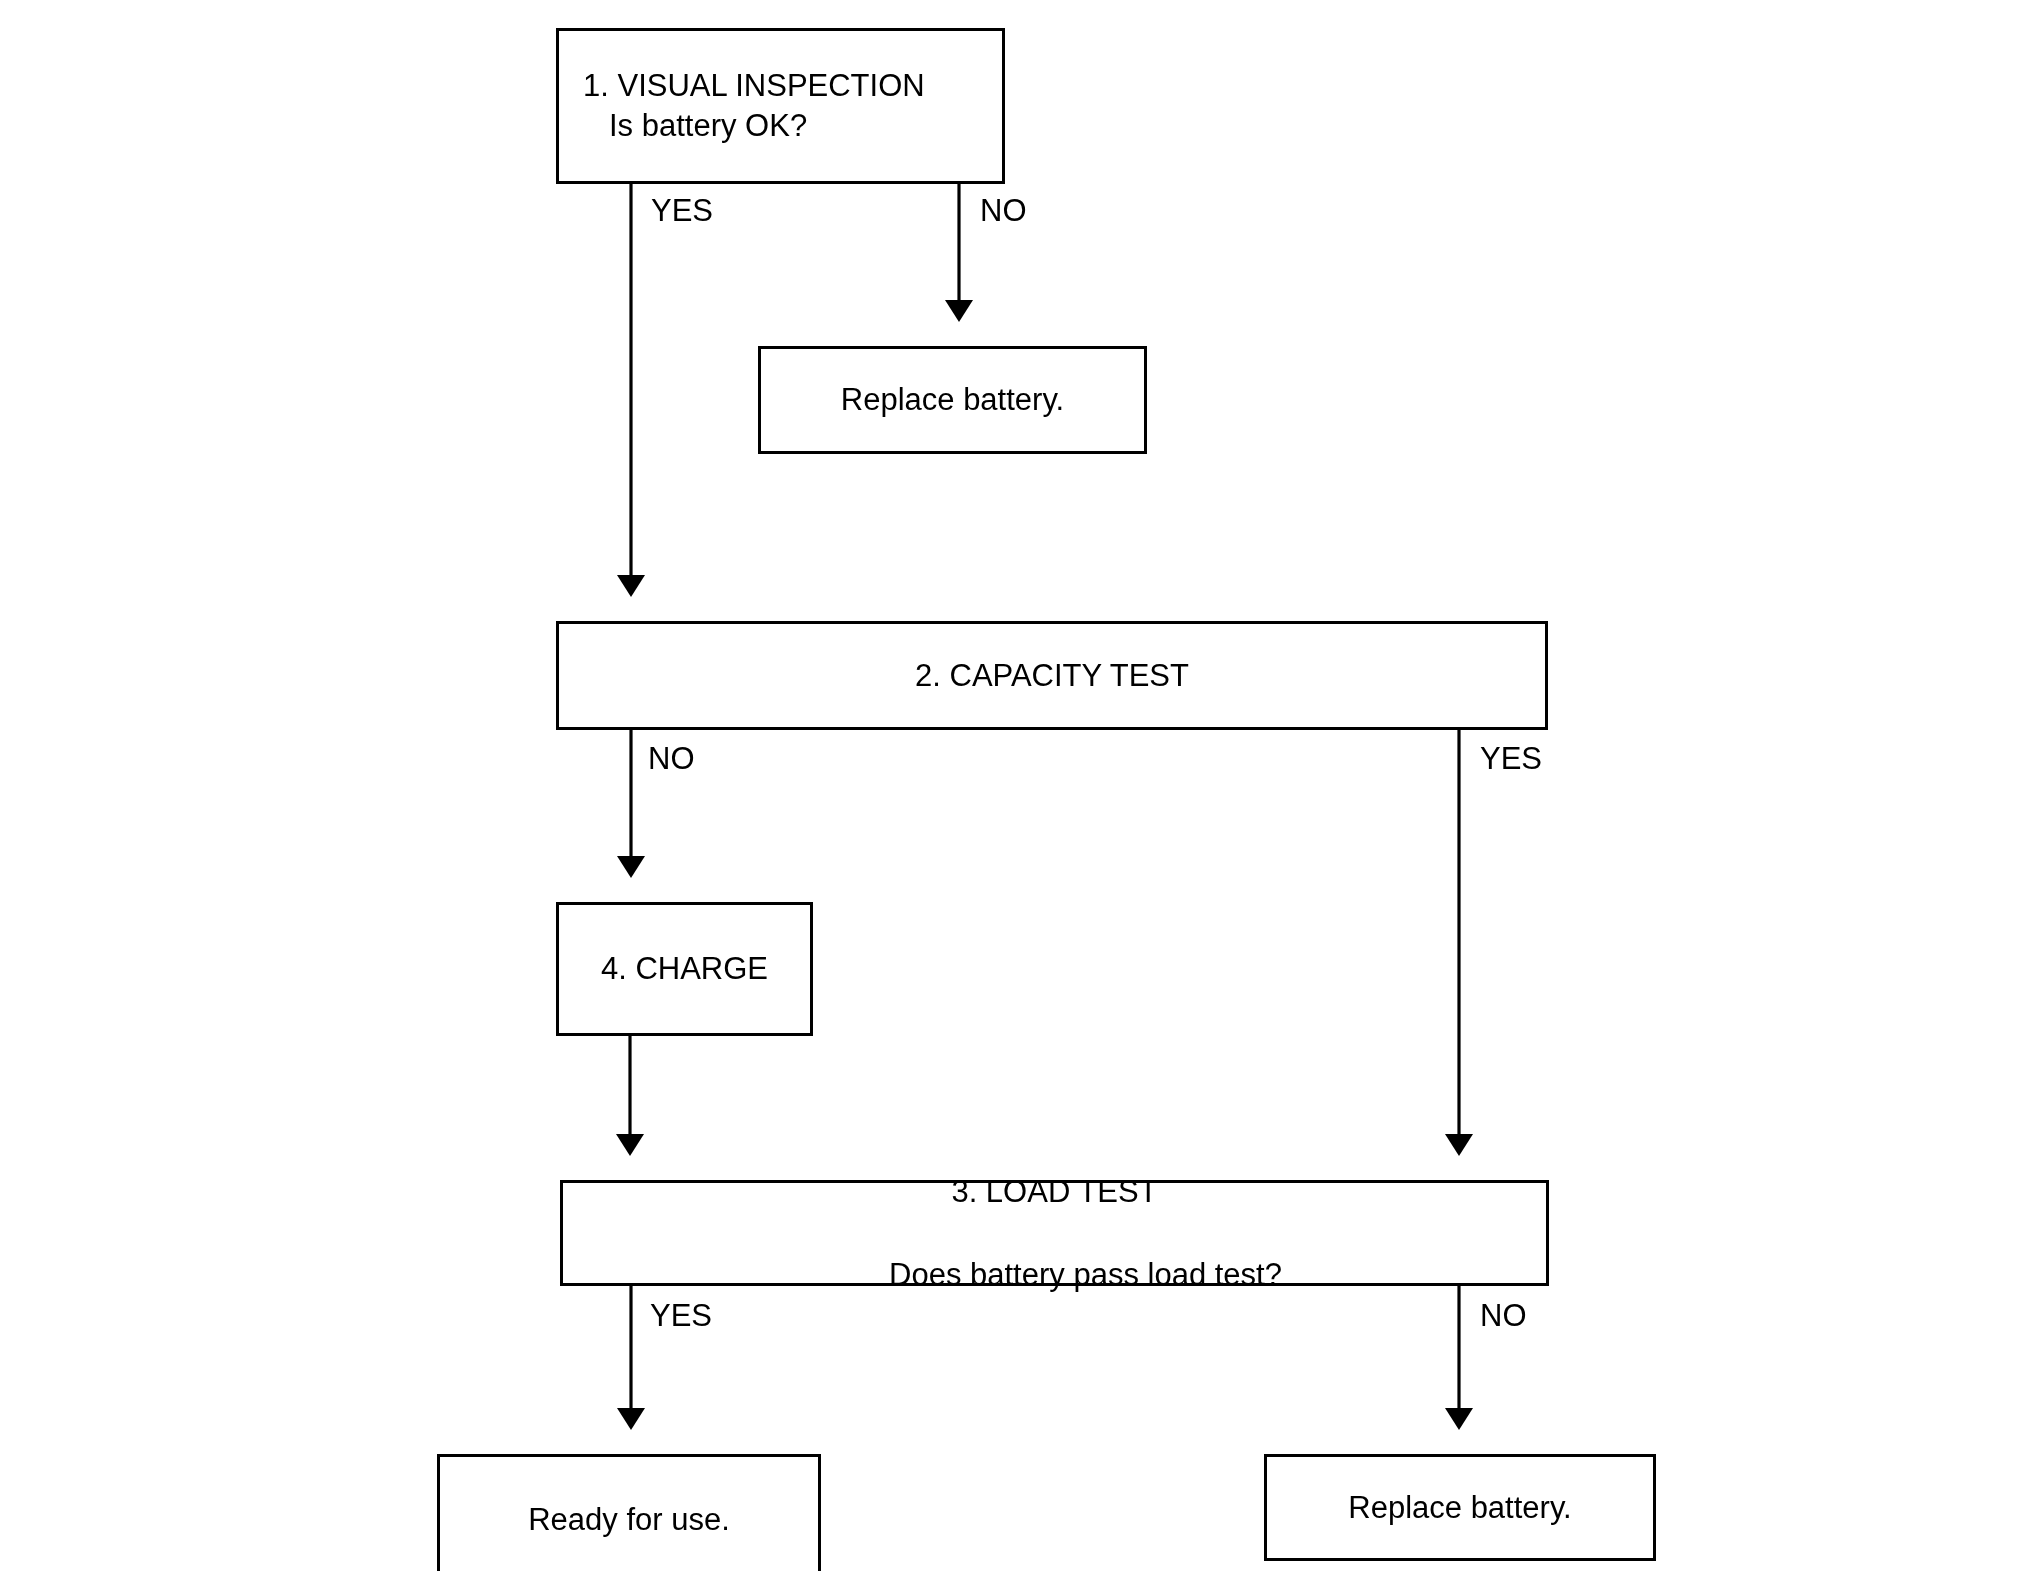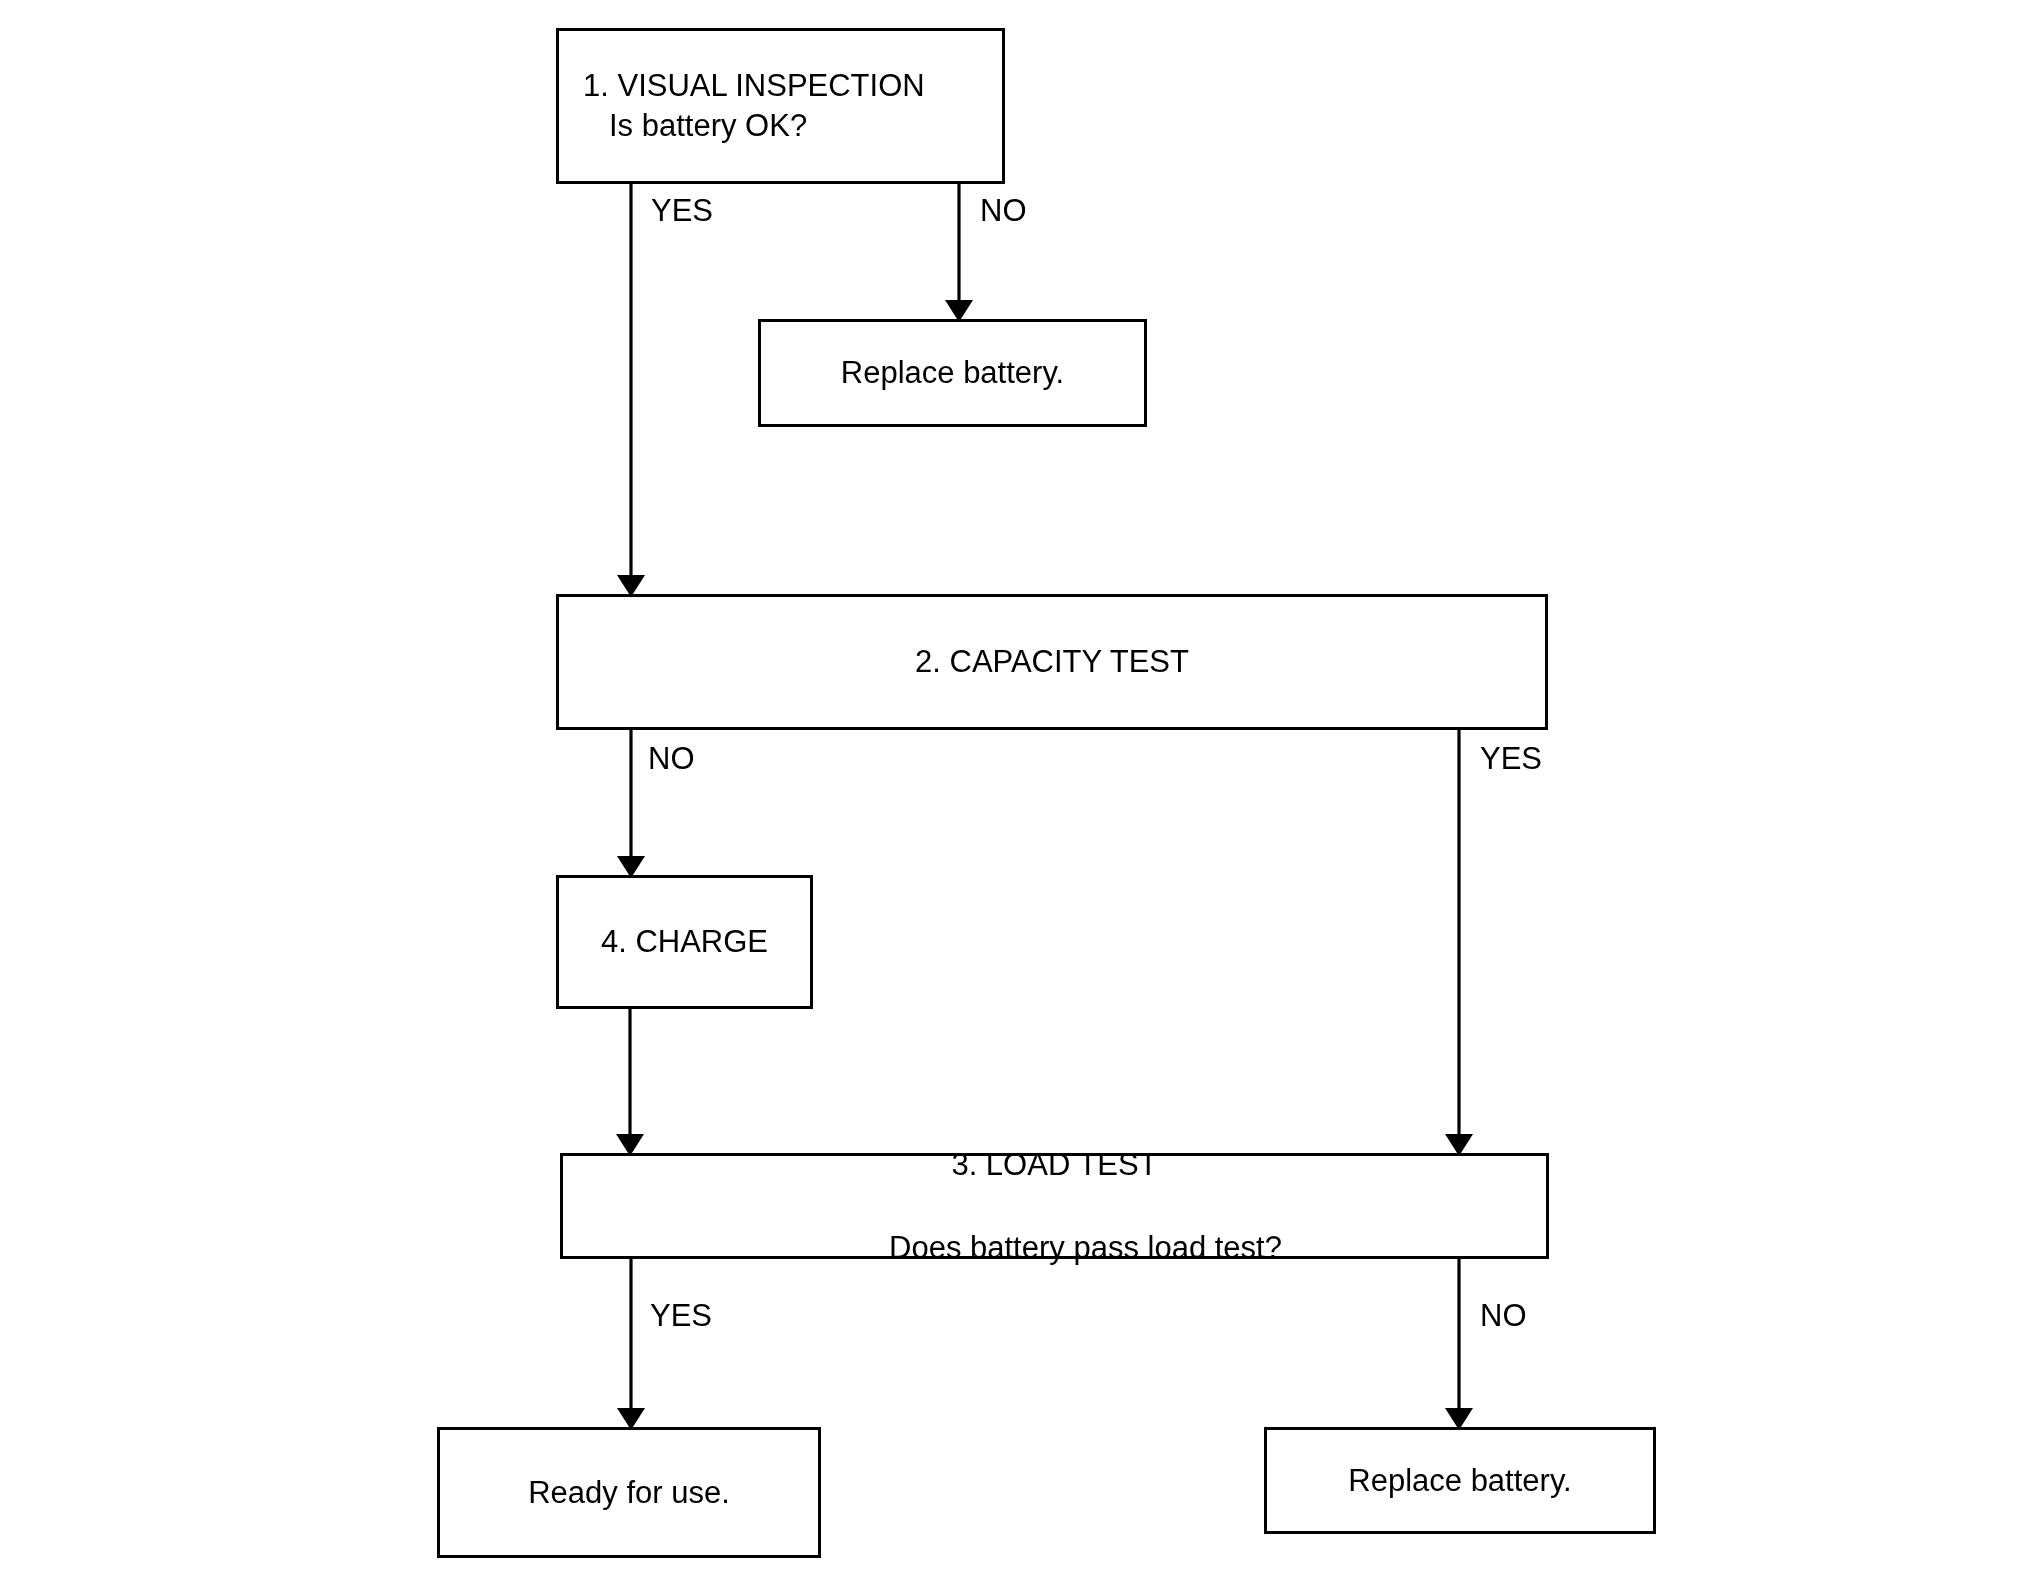--- a/index.html
+++ b/index.html
@@ -28,20 +28,21 @@
     font-size: 31px;
     line-height: 1.28;
     color: #000000;
   }
   .node .ln {
     display: block;
     white-space: pre;
   }
   .node.centered {
     align-items: center;
+    margin-top: 27px;
   }
   .node.leftish {
     align-items: flex-start;
     text-align: left;
   }
   .node .pad-l {
     padding-left: 24px;
   }
   .node .pad-l2 {
     padding-left: 50px;
@@ -101,21 +102,21 @@
 
   <div class="node leftish" style="left:556px; top:28px; width:449px; height:156px;">
     <span class="ln pad-l">1. VISUAL INSPECTION</span>
     <span class="ln pad-l2">Is battery OK?</span>
   </div>
 
   <div class="node centered" style="left:758px; top:319px; width:389px; height:108px;">
     <span class="ln">Replace battery.</span>
   </div>
 
-  <div class="node centered" style="left:556px; top:594px; width:992px; height:136px;">
+  <div class="node centered" style="left:556px; top:594px; width:992px; height:109px;">
     <span class="ln">2. CAPACITY TEST</span>
   </div>
 
   <div class="node centered" style="left:556px; top:875px; width:257px; height:134px;">
     <span class="ln">4. CHARGE</span>
   </div>
 
   <div class="node centered" style="left:560px; top:1153px; width:989px; height:106px;gap:43px;">
     <span class="ln">3. LOAD TEST</span>
     <span class="ln" style="padding-left:62px;">Does battery pass load test?</span>

